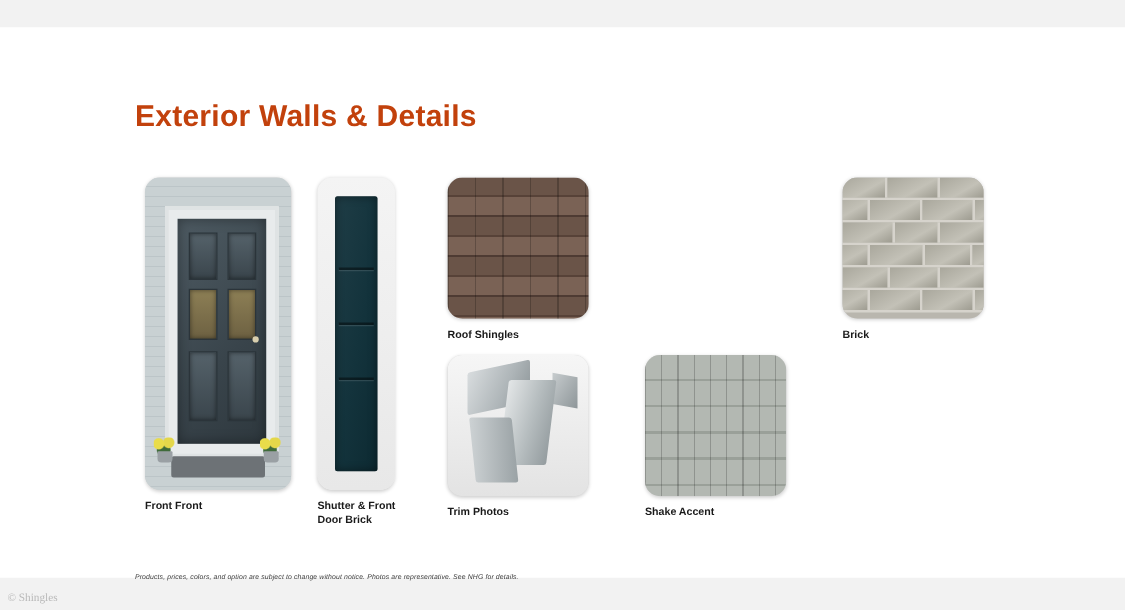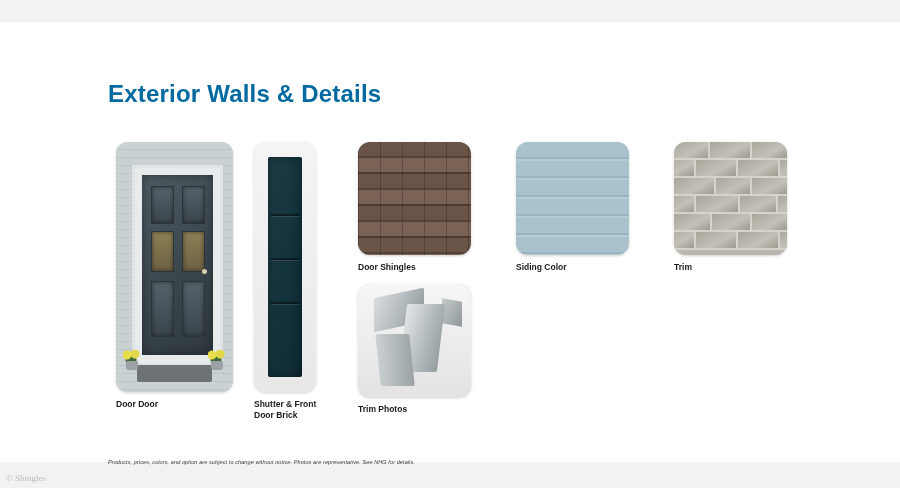--- a/index.html
+++ b/index.html
@@ -40,21 +40,21 @@
     width: 900px; height: 440px;
     background: #ffffff;
   }
 
   .title {
     position: absolute;
     left: 108px;
     top: 58px;
     font-size: 24px;
     font-weight: bold;
-    color: #0369a1;
+    color: #c2410c;
     letter-spacing: 0.2px;
   }
 
   .tile {
     position: absolute;
   }
   .swatch {
     border-radius: 12px;
     overflow: hidden;
     background: #d8d8d8;
@@ -327,21 +327,21 @@
           <div class="flower-l">
             <div class="blooms"></div>
             <div class="pot"></div>
           </div>
           <div class="flower-r">
             <div class="blooms"></div>
             <div class="pot"></div>
           </div>
         </div>
       </div>
-      <div class="caption">Door Door</div>
+      <div class="caption">Front Front</div>
     </div>
 
     <div class="tile" style="left:254px; top:120px;">
       <div class="swatch" style="width:62px; height:250px; background:#f1f1f1;">
         <div class="shutter-bg">
           <div class="shutter-slab">
             <div class="shutter-line" style="top:26%;"></div>
             <div class="shutter-line" style="top:46%;"></div>
             <div class="shutter-line" style="top:66%;"></div>
           </div>
@@ -350,29 +350,23 @@
       <div class="caption">
         <span>Shutter &amp; Front</span><br>
         <span>Door Brick</span>
       </div>
     </div>
 
     <div class="tile" style="left:358px; top:120px;">
       <div class="swatch" style="width:113px; height:113px;">
         <div class="shingle-bg"></div>
       </div>
-      <div class="caption">Door Shingles</div>
-    </div>
-
-    <div class="tile" style="left:516px; top:120px;">
-      <div class="swatch" style="width:113px; height:113px;">
-        <div class="siding-bg"></div>
-      </div>
-      <div class="caption">Siding Color</div>
-    </div>
+      <div class="caption">Roof Shingles</div>
+    </div>
+
 
     <div class="tile" style="left:674px; top:120px;">
       <div class="swatch" style="width:113px; height:113px;">
         <div class="brick-bg">
           <div class="brick-row" style="top:0px;">
             <div class="brick-cell" style="left:0px;   width:34px;"></div>
             <div class="brick-cell" style="left:36px;  width:40px;"></div>
             <div class="brick-cell" style="left:78px;  width:35px;"></div>
           </div>
           <div class="brick-row" style="top:18px;">
@@ -398,33 +392,39 @@
             <div class="brick-cell" style="left:78px;  width:35px;"></div>
           </div>
           <div class="brick-row" style="top:90px;">
             <div class="brick-cell" style="left:-12px; width:32px;"></div>
             <div class="brick-cell" style="left:22px;  width:40px;"></div>
             <div class="brick-cell" style="left:64px;  width:40px;"></div>
             <div class="brick-cell" style="left:106px; width:20px;"></div>
           </div>
         </div>
       </div>
-      <div class="caption">Trim</div>
+      <div class="caption">Brick</div>
     </div>
 
     <div class="tile" style="left:358px; top:262px;">
       <div class="swatch" style="width:113px; height:113px;">
         <div class="trim-bg">
           <div class="gutter-a"></div>
           <div class="gutter-d"></div>
           <div class="gutter-b"></div>
           <div class="gutter-c"></div>
         </div>
       </div>
       <div class="caption">Trim Photos</div>
     </div>
 
+    <div class="tile" style="left:516px; top:262px;">
+      <div class="swatch" style="width:113px; height:113px;">
+        <div class="shake-bg"></div>
+      </div>
+      <div class="caption">Shake Accent</div>
+    </div>
 
     <div class="disclaimer">Products, prices, colors, and option are subject to change without notice. Photos are representative. See NHG for details.</div>
   </div>
 
   <div class="watermark">© Shingles</div>
 </div>
 
 </body></html>

